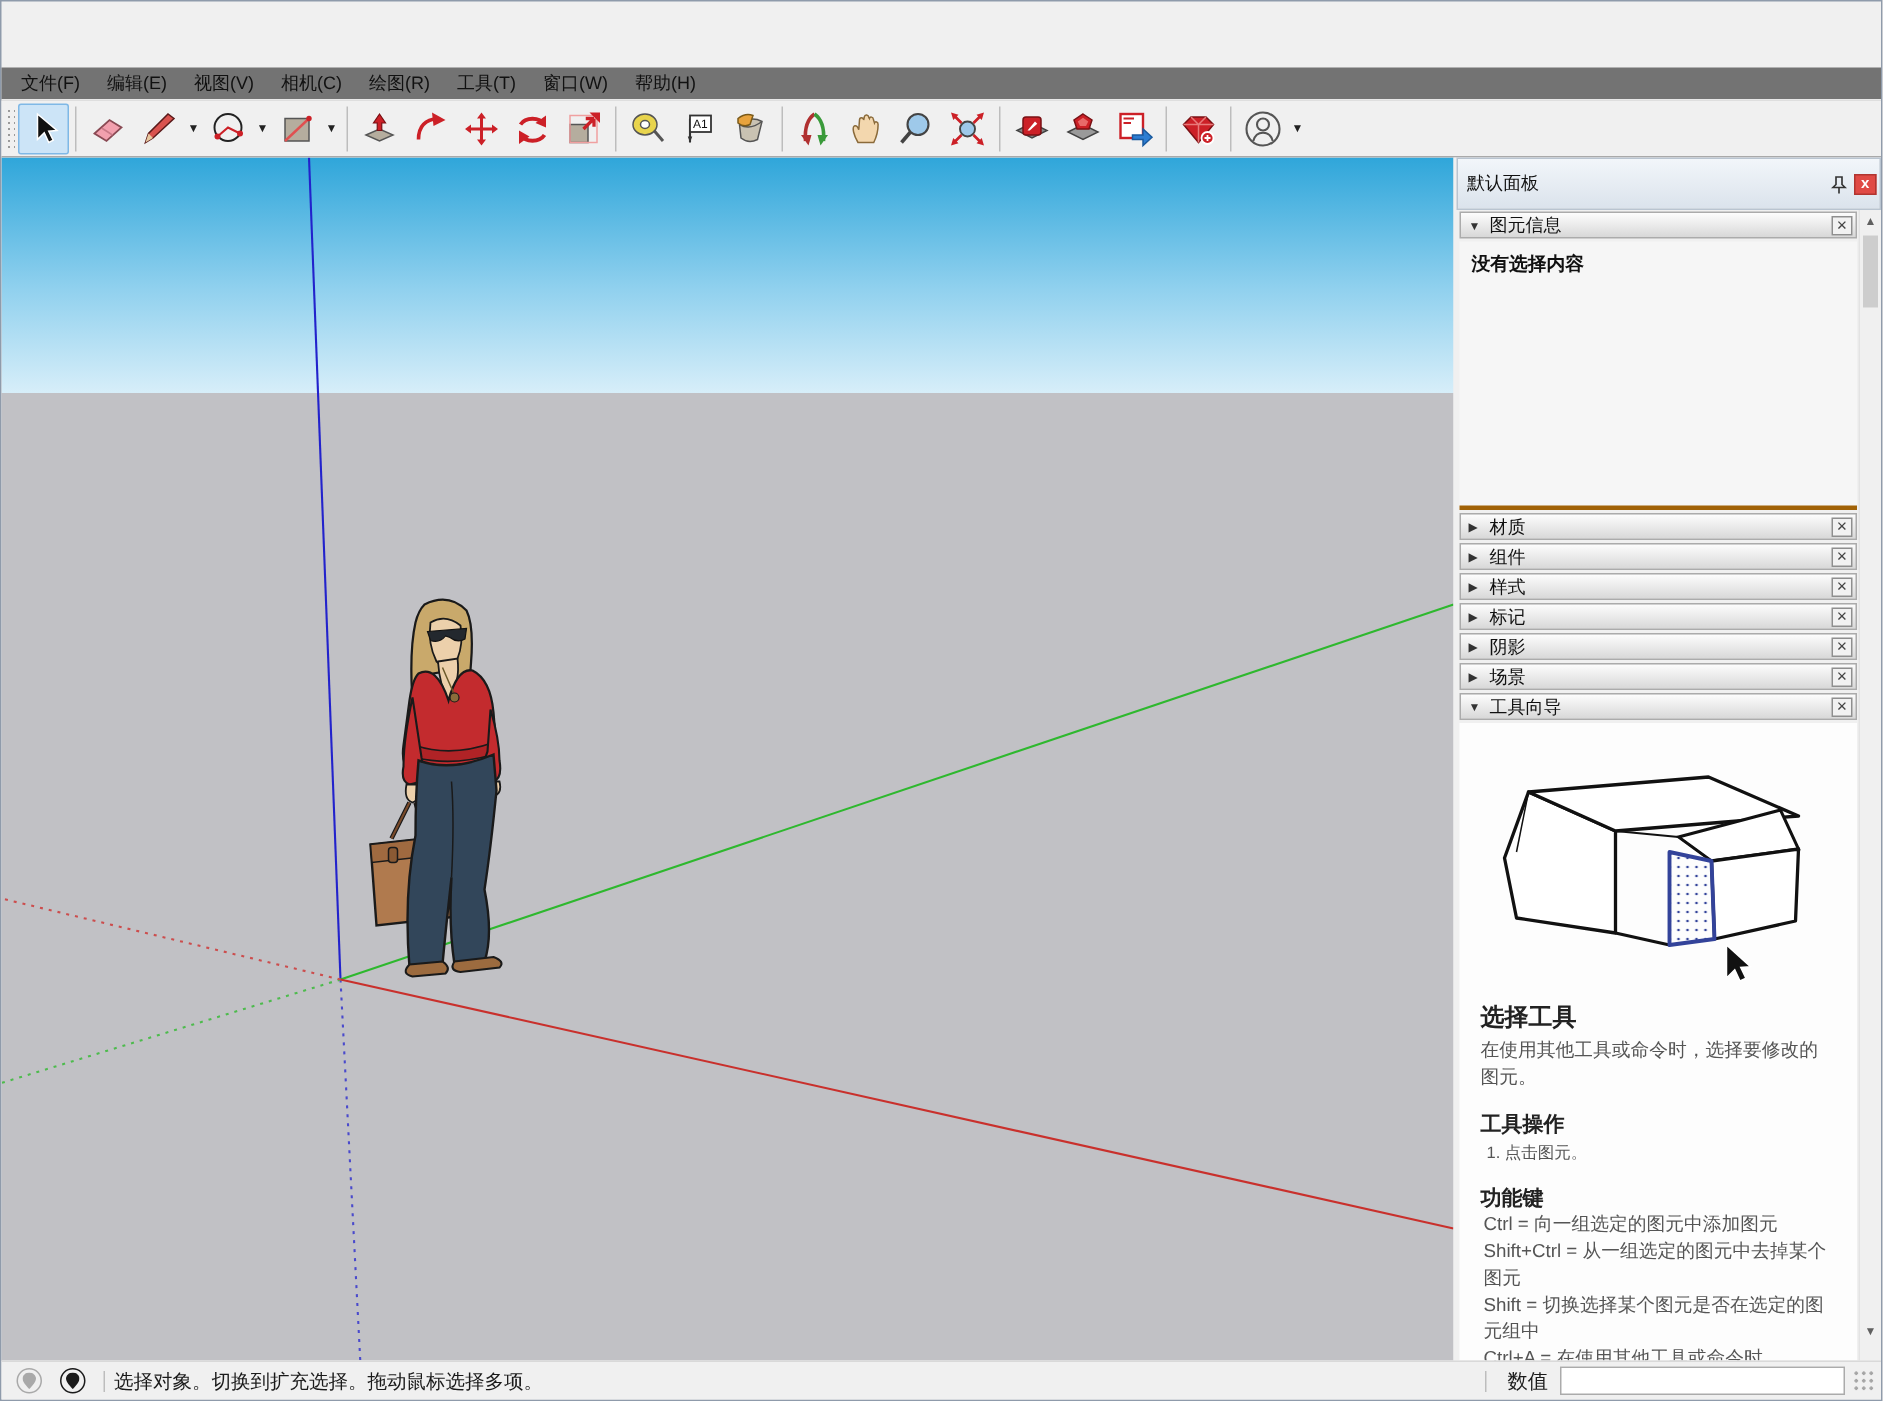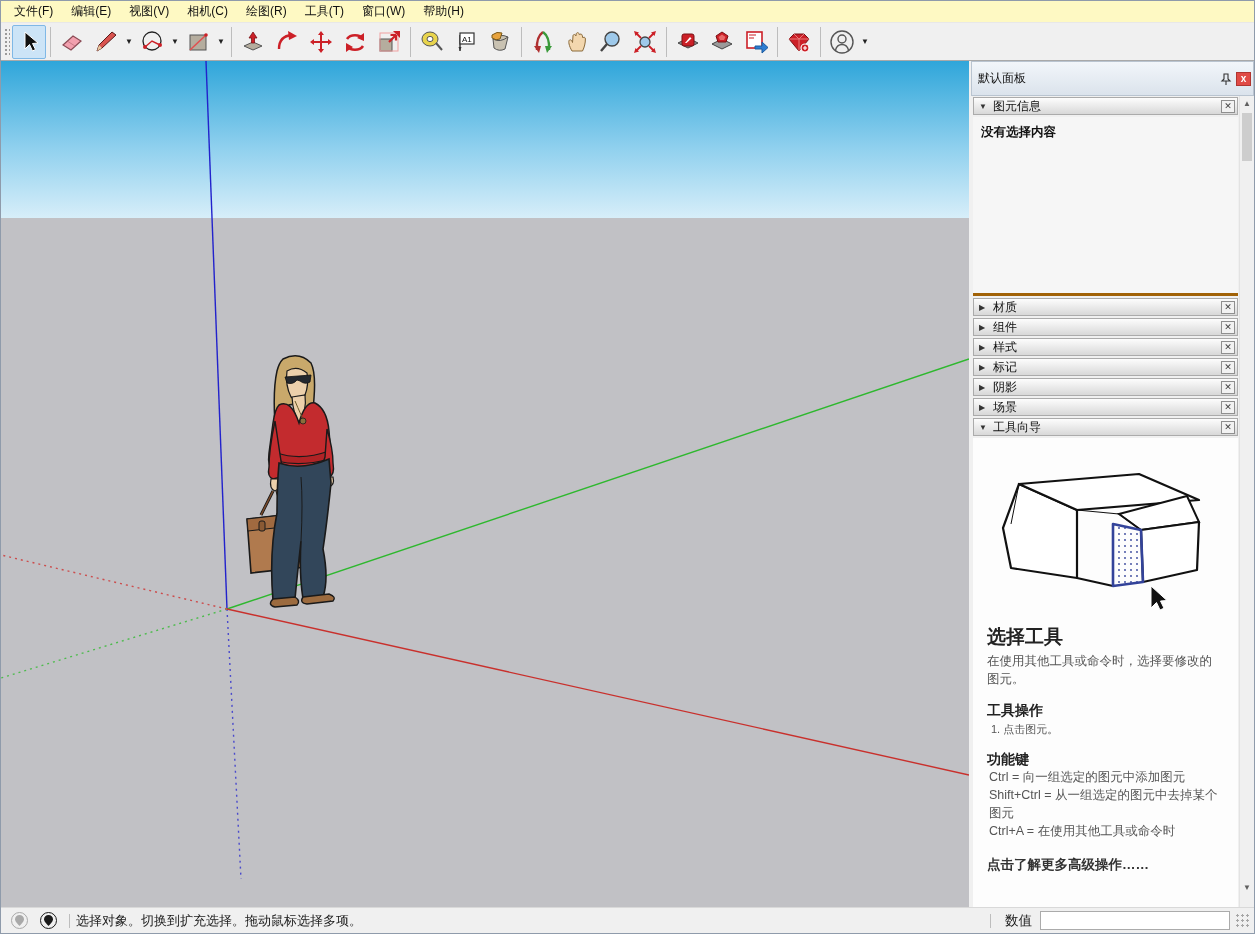--- a/index.html
+++ b/index.html
@@ -15,22 +15,22 @@
   
   .titlebar { height: 30px; background: #ffffff; display: flex; align-items: center; flex: 0 0 auto; }
   .titlebar .logo { width: 17px; height: 17px; margin: 0 6px 0 9px; }
   .titlebar .title { font-size: 13px; color: #7b2d26; }
   .win-controls { margin-left: auto; display: flex; height: 100%; }
   .win-btn { width: 46px; height: 100%; display: flex; align-items: center; justify-content: center;
     font-size: 14px; color: #111; cursor: default; }
   .win-btn svg { display: block; }
 
   
-  .menubar { height: 22px; background: #fef9c3; display: flex; align-items: center;
-    padding-left: 4px; flex: 0 0 auto; border-bottom: 1px solid #e8e8e8; }
+  .menubar { height: 22px; background: #737373; display: flex; align-items: center;
+    padding-left: 4px; flex: 0 0 auto; border-bottom: 1px solid #e8e8e8; margin-top: 44px; }
   .menu-item { padding: 2px 9px; font-size: 12px; color: #111; }
 
   
   .toolbar { height: 38px; background: #f0f0f0; border-bottom: 1px solid #a9a9a9;
     display: flex; align-items: center; flex: 0 0 auto; padding-left: 2px; }
   .grip { width: 7px; height: 30px; margin-right: 2px;
     background-image: radial-gradient(#9a9a9a 1px, transparent 1px);
     background-size: 4px 4px; background-position: 1px 1px; }
   .tbtn { width: 34px; height: 34px; display: flex; align-items: center; justify-content: center;
     border: 1px solid transparent; border-radius: 2px; }
@@ -65,21 +65,21 @@
   .sec-head .tri { font-size: 8px; color: #333; width: 14px; }
   .sec-head .lbl { font-size: 12px; color: #111; flex: 1; }
   .xbox { width: 14px; height: 13px; background: #f2f2f2; border: 1px solid #8f8f8f;
     color: #444; font-size: 9px; line-height: 11px; text-align: center; }
   .entity-body { background: #f6f6f6; height: 179px; padding: 7px 8px; border-bottom: 3px solid #a16207;
     margin-bottom: 2px; flex: 0 0 auto; }
   .entity-body .none { font-weight: bold; font-size: 12.5px; color: #111; }
   .instructor-body { background: #fdfdfd; flex: 1; overflow: hidden; padding: 4px 2px 0 2px; }
   .house-wrap { display: flex; justify-content: center; padding: 24px 0 8px 0; }
   .ins-text { padding: 0 12px; color: #555; }
-  .ins-h1 { font-family: "Liberation Serif", serif; font-weight: bold; font-size: 19px; color: #222; margin-bottom: 2px; }
+  .ins-h1 { font-family: "Liberation Serif", serif; font-weight: bold; font-size: 16px; color: #222; margin-bottom: 2px; }
   .ins-p { font-size: 12.5px; line-height: 1.45; color: #555; }
   .ins-h2 { font-family: "Liberation Serif", serif; font-weight: bold; font-size: 14px; color: #222; margin-top: 14px; }
   .ins-step { font-size: 11px; color: #555; margin-left: 4px; margin-top: 2px; }
   .ins-mod { font-size: 12.5px; line-height: 1.42; color: #555; margin-left: 2px; }
   .ins-more { font-weight: bold; font-size: 13.5px; color: #333; margin-top: 16px; }
 
   
   .pscroll { width: 15px; background: #f0f0f0; display: flex; flex-direction: column; flex: 0 0 auto;
     border-left: 1px solid #e3e3e3; padding-bottom: 12px; }
   .sb-arrow { height: 15px; display: flex; align-items: center; justify-content: center;
@@ -439,20 +439,21 @@
               </svg>
             </div>
             <div class="ins-text">
               <div class="ins-h1">选择工具</div>
               <div class="ins-p">在使用其他工具或命令时，选择要修改的图元。</div>
               <div class="ins-h2">工具操作</div>
               <div class="ins-step">1. 点击图元。</div>
               <div class="ins-h2">功能键</div>
               <div class="ins-mod">Ctrl = 向一组选定的图元中添加图元</div>
               <div class="ins-mod">Shift+Ctrl = 从一组选定的图元中去掉某个图元</div>
+              <div class="ins-mod">Shift = 切换选择某个图元是否在选定的图元组中</div>
               <div class="ins-mod">Ctrl+A = 在使用其他工具或命令时</div>
               <div class="ins-more">点击了解更多高级操作……</div>
             </div>
           </div>
         </div>
 
         <div class="pscroll">
           <div class="sb-arrow">▲</div>
           <div class="sb-thumb"></div>
           <div class="sb-track"></div>

